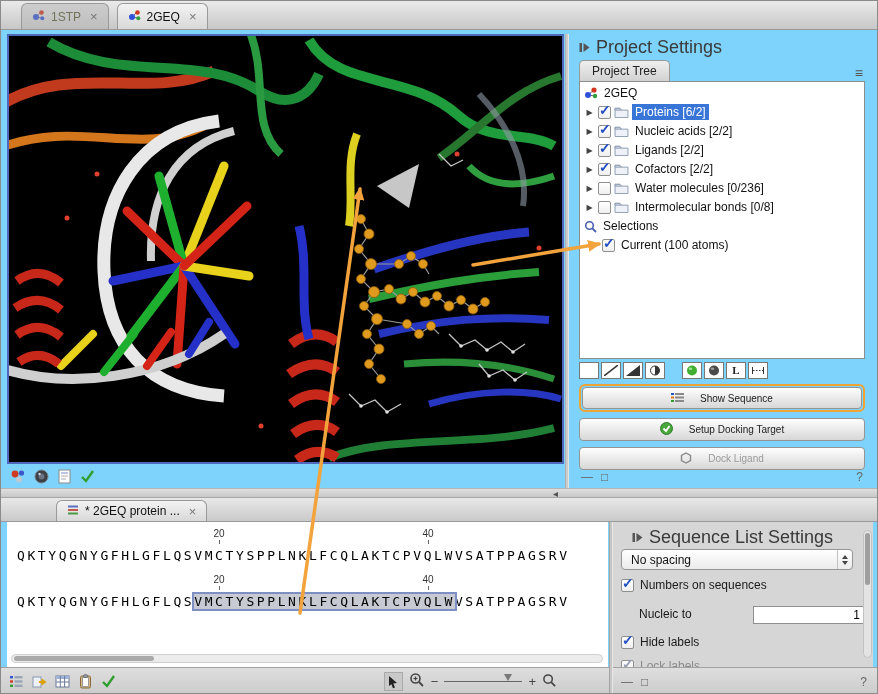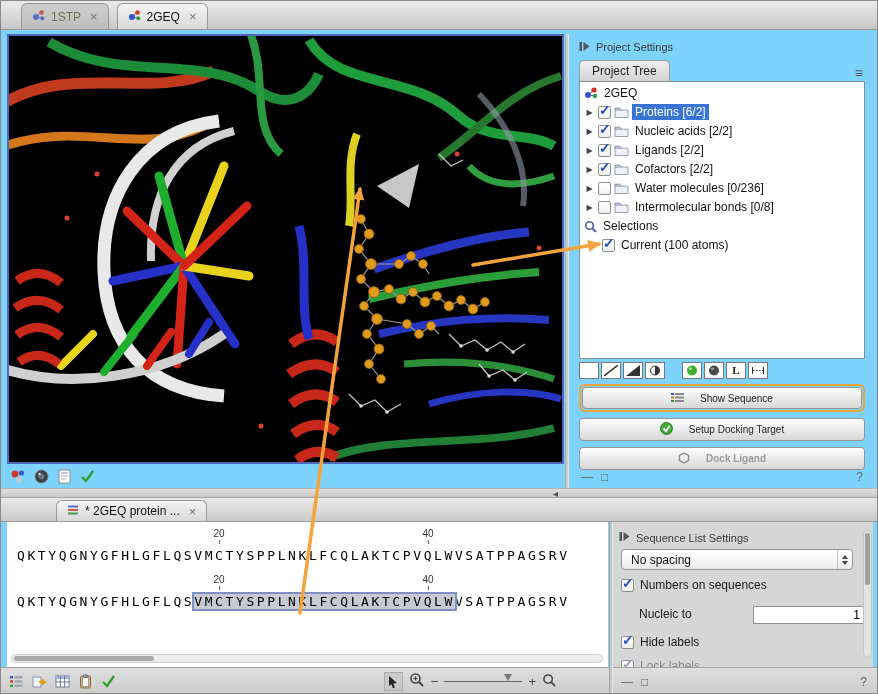--- a/index.html
+++ b/index.html
@@ -15,21 +15,21 @@
   .tab .x{color:#777;font-size:13px;margin-left:3px;cursor:default;}
 
   
   #viewer{position:absolute;left:6px;top:33px;width:557px;height:430px;background:#000;border:2px solid #4f68bc;}
   #viewer svg{display:block;width:100%;height:100%;}
   #viewer-toolbar{position:absolute;left:8px;top:466px;display:flex;gap:5px;align-items:center;}
   .vicon{width:18px;height:18px;display:flex;align-items:center;justify-content:center;}
 
   
   #rpanel{position:absolute;left:570px;top:33px;width:302px;height:454px;display:flex;flex-direction:column;padding:3px 8px 4px;}
-  .phead{display:flex;align-items:center;gap:6px;font-size:11px;color:#3a3a3a;height:21px;}
+  .phead{display:flex;gap:6px;font-size:18px;color:#3a3a3a;height:21px;}
   .ptabrow{display:flex;align-items:flex-end;height:23px;}
   .ptab{background:linear-gradient(#efefef,#d2d2d2);border:1px solid #999;border-bottom:none;border-radius:5px 5px 0 0;font-size:12px;padding:3px 12px;color:#222;}
   .pmenu{margin-left:auto;color:#555;font-size:14px;padding-right:2px;}
   .treebox{background:#fff;border:1px solid #8d8d8d;height:279px;font-size:12px;color:#111;padding-top:2px;overflow:hidden;}
   .trow{display:flex;align-items:center;height:19px;padding-left:4px;gap:3px;}
   .tri{width:11px;font-size:8px;color:#444;text-align:center;flex:none;}
   .cb{position:relative;width:13px;height:13px;background:linear-gradient(#ffffff,#efefef);border:1px solid #8f8f8f;border-radius:2px;flex:none;}
   .cb i{position:absolute;left:0px;top:-5px;font-style:normal;font-weight:bold;font-size:14px;color:#2450c2;}
   .cb:not(.checked) i{display:none;}
   .cb.gray i{color:#98a0b8;}
@@ -37,21 +37,21 @@
   .tlabel{padding:1px 3px;white-space:nowrap;}
   .tlabel.sel{background:#3875d7;color:#fff;}
   .indent22{padding-left:22px;}
 
   .ticonrow{display:flex;gap:2px;margin-top:3px;align-items:center;}
   .ticon{width:20px;height:17px;background:#fff;border:1px solid #777;display:flex;align-items:center;justify-content:center;overflow:hidden;}
   .ticon .lglyph{font-family:"Liberation Serif",serif;font-size:11px;font-weight:bold;color:#222;line-height:1;}
   .tgap{width:13px;}
 
   .btn{height:23px;width:100%;border:1px solid #949494;border-radius:4px;background:linear-gradient(#fefefe,#d7d7d7);font-size:10px;color:#222;display:flex;align-items:center;justify-content:center;gap:16px;box-shadow:0 1px 0 rgba(255,255,255,.6) inset;}
-  .btn.disabled{color:#9a9a9a;font-weight:bold;}
+  .btn.disabled{color:#9a9a9a;}
   #showseq-ring{margin-top:5px;border:2px solid #f0a232;border-radius:6px;padding:1px;}
   #showseq-ring .btn{height:22px;}
   .mt6{margin-top:6px;}
   .pbottom{margin-top:auto;display:flex;align-items:center;gap:8px;color:#666;font-size:12px;padding:0 2px;}
   .pbottom .right{margin-left:auto;}
 
   
   #vdivtop{position:absolute;left:564px;top:33px;width:4px;height:454px;background:#cbcbcb;border-left:1px solid #b0b0b0;border-right:1px solid #e6e6e6;}
   #hsplit{position:absolute;left:0;top:487px;width:100%;height:10px;background:linear-gradient(#dedede,#c8c8c8);border-top:1px solid #b5b5b5;border-bottom:1px solid #a6a6a6;}
   #hsplit .handle{position:absolute;left:552px;top:-1px;font-size:10px;color:#555;}
@@ -65,21 +65,21 @@
   .ruler-num{position:absolute;transform:translateX(-50%);font-size:10px;color:#333;}
   .tick{position:absolute;width:1px;height:4px;background:#666;}
   .seqline{position:absolute;left:10px;font-family:"DejaVu Sans Mono",monospace;font-size:13px;letter-spacing:2.6px;white-space:pre;color:#000;}
   .selseg{background:#c7cad3;outline:2px solid #7e8fc4;}
   #hscroll{position:absolute;left:4px;top:132px;width:592px;height:9px;background:#ececec;border:1px solid #cfcfcf;border-radius:5px;}
   #hscroll .thumb{position:absolute;left:2px;top:1px;width:140px;height:5px;background:#aaaaaa;border-radius:3px;}
 
   
   #vdiv{position:absolute;left:608px;top:521px;width:4px;height:173px;background:#c6c6c6;border-left:1px solid #a5a5a5;border-right:1px solid #e8e8e8;}
   #seqset{position:absolute;left:612px;top:521px;width:260px;height:145px;background:#d6d6d6;overflow:hidden;}
-  #seqset .phead{position:absolute;left:6px;top:5px;}
+  #seqset .phead{position:absolute;left:19px;top:5px;}
   .dropdown{position:absolute;left:8px;top:27px;width:232px;height:21px;background:linear-gradient(#ffffff,#ebebeb);border:1px solid #969696;border-radius:4px;font-size:12px;display:flex;align-items:center;padding-left:9px;color:#111;}
   .dropdown .step{margin-left:auto;width:15px;height:100%;border-left:1px solid #c2c2c2;display:flex;flex-direction:column;align-items:center;justify-content:center;gap:2px;}
   .arr-up{width:0;height:0;border-left:3.5px solid transparent;border-right:3.5px solid transparent;border-bottom:4px solid #444;}
   .arr-dn{width:0;height:0;border-left:3.5px solid transparent;border-right:3.5px solid transparent;border-top:4px solid #444;}
   .setrow{position:absolute;display:flex;align-items:center;gap:6px;font-size:12px;color:#1a1a1a;white-space:nowrap;}
   .setrow.grayed{color:#8a8a8a;}
   #relinput{position:absolute;left:140px;top:84px;width:112px;height:18px;border:1px solid #8f8f8f;background:#fff;font-size:12px;text-align:right;padding-right:4px;font-family:"Liberation Sans",sans-serif;}
   #vscroll2{position:absolute;right:1px;top:8px;width:9px;height:128px;background:#e3e3e3;border:1px solid #c2c2c2;border-radius:5px;}
   #vscroll2 .thumb{position:absolute;left:1px;top:2px;width:5px;height:52px;background:#9f9f9f;border-radius:3px;}
 

